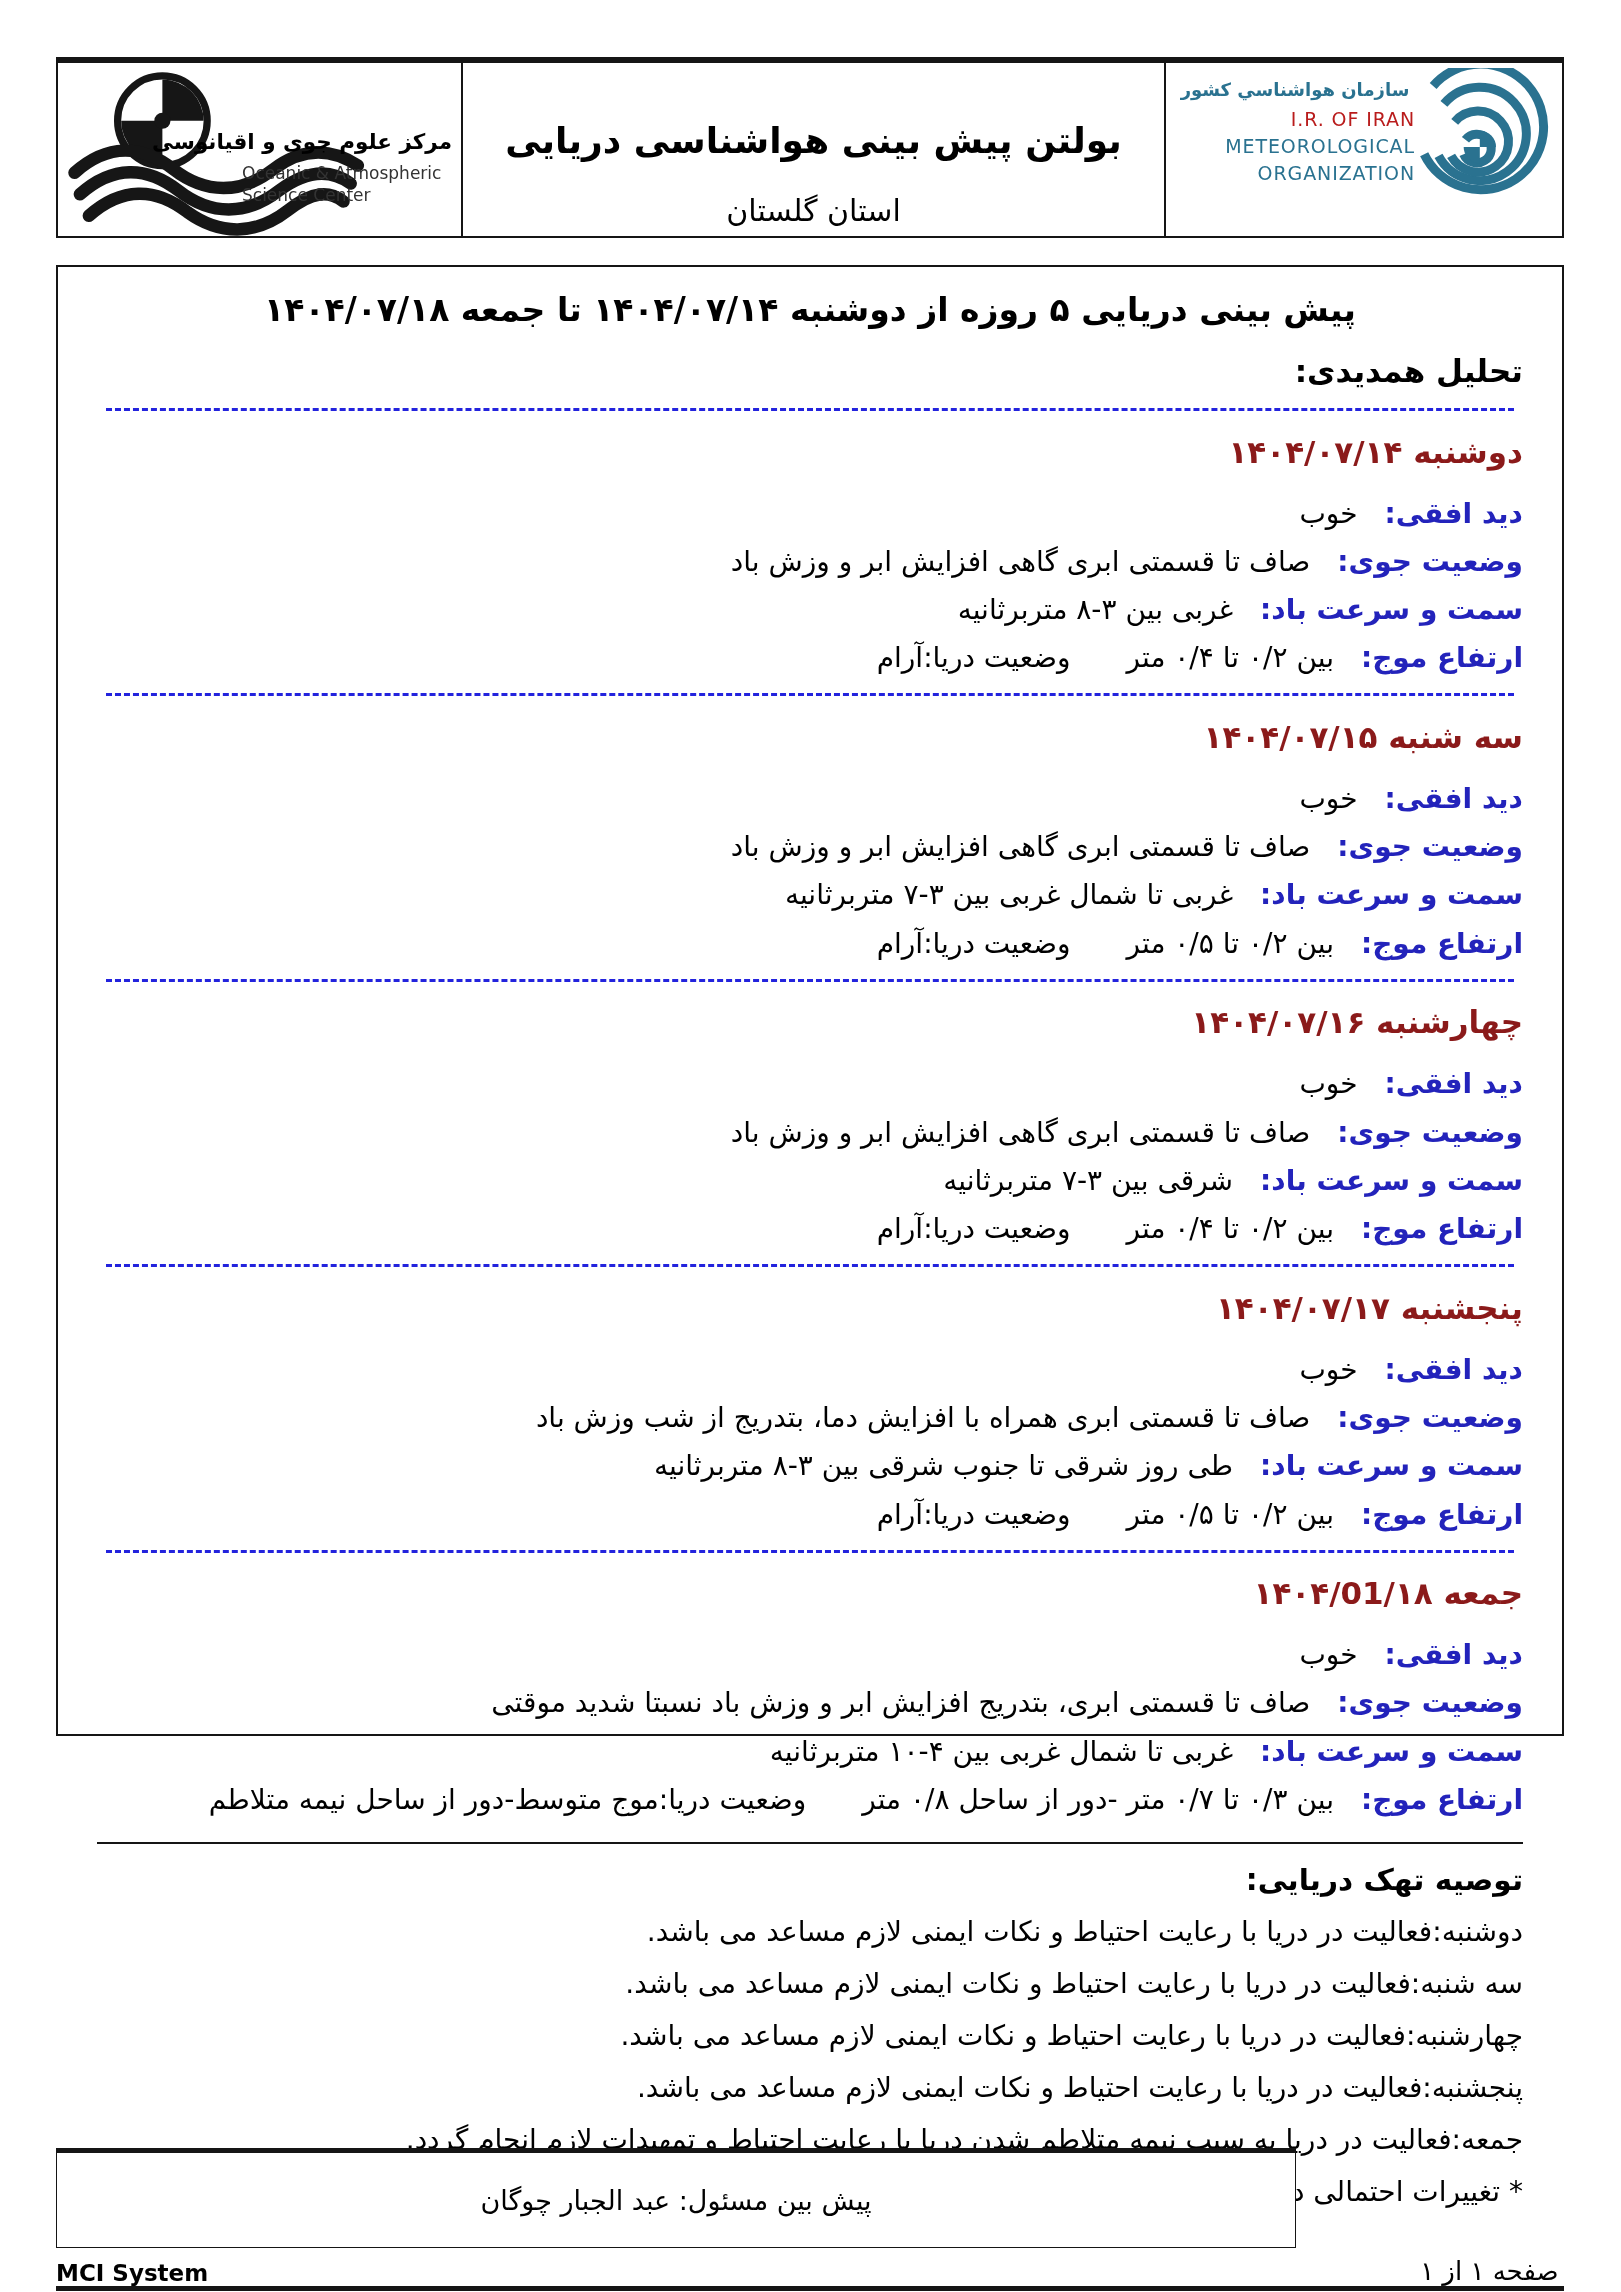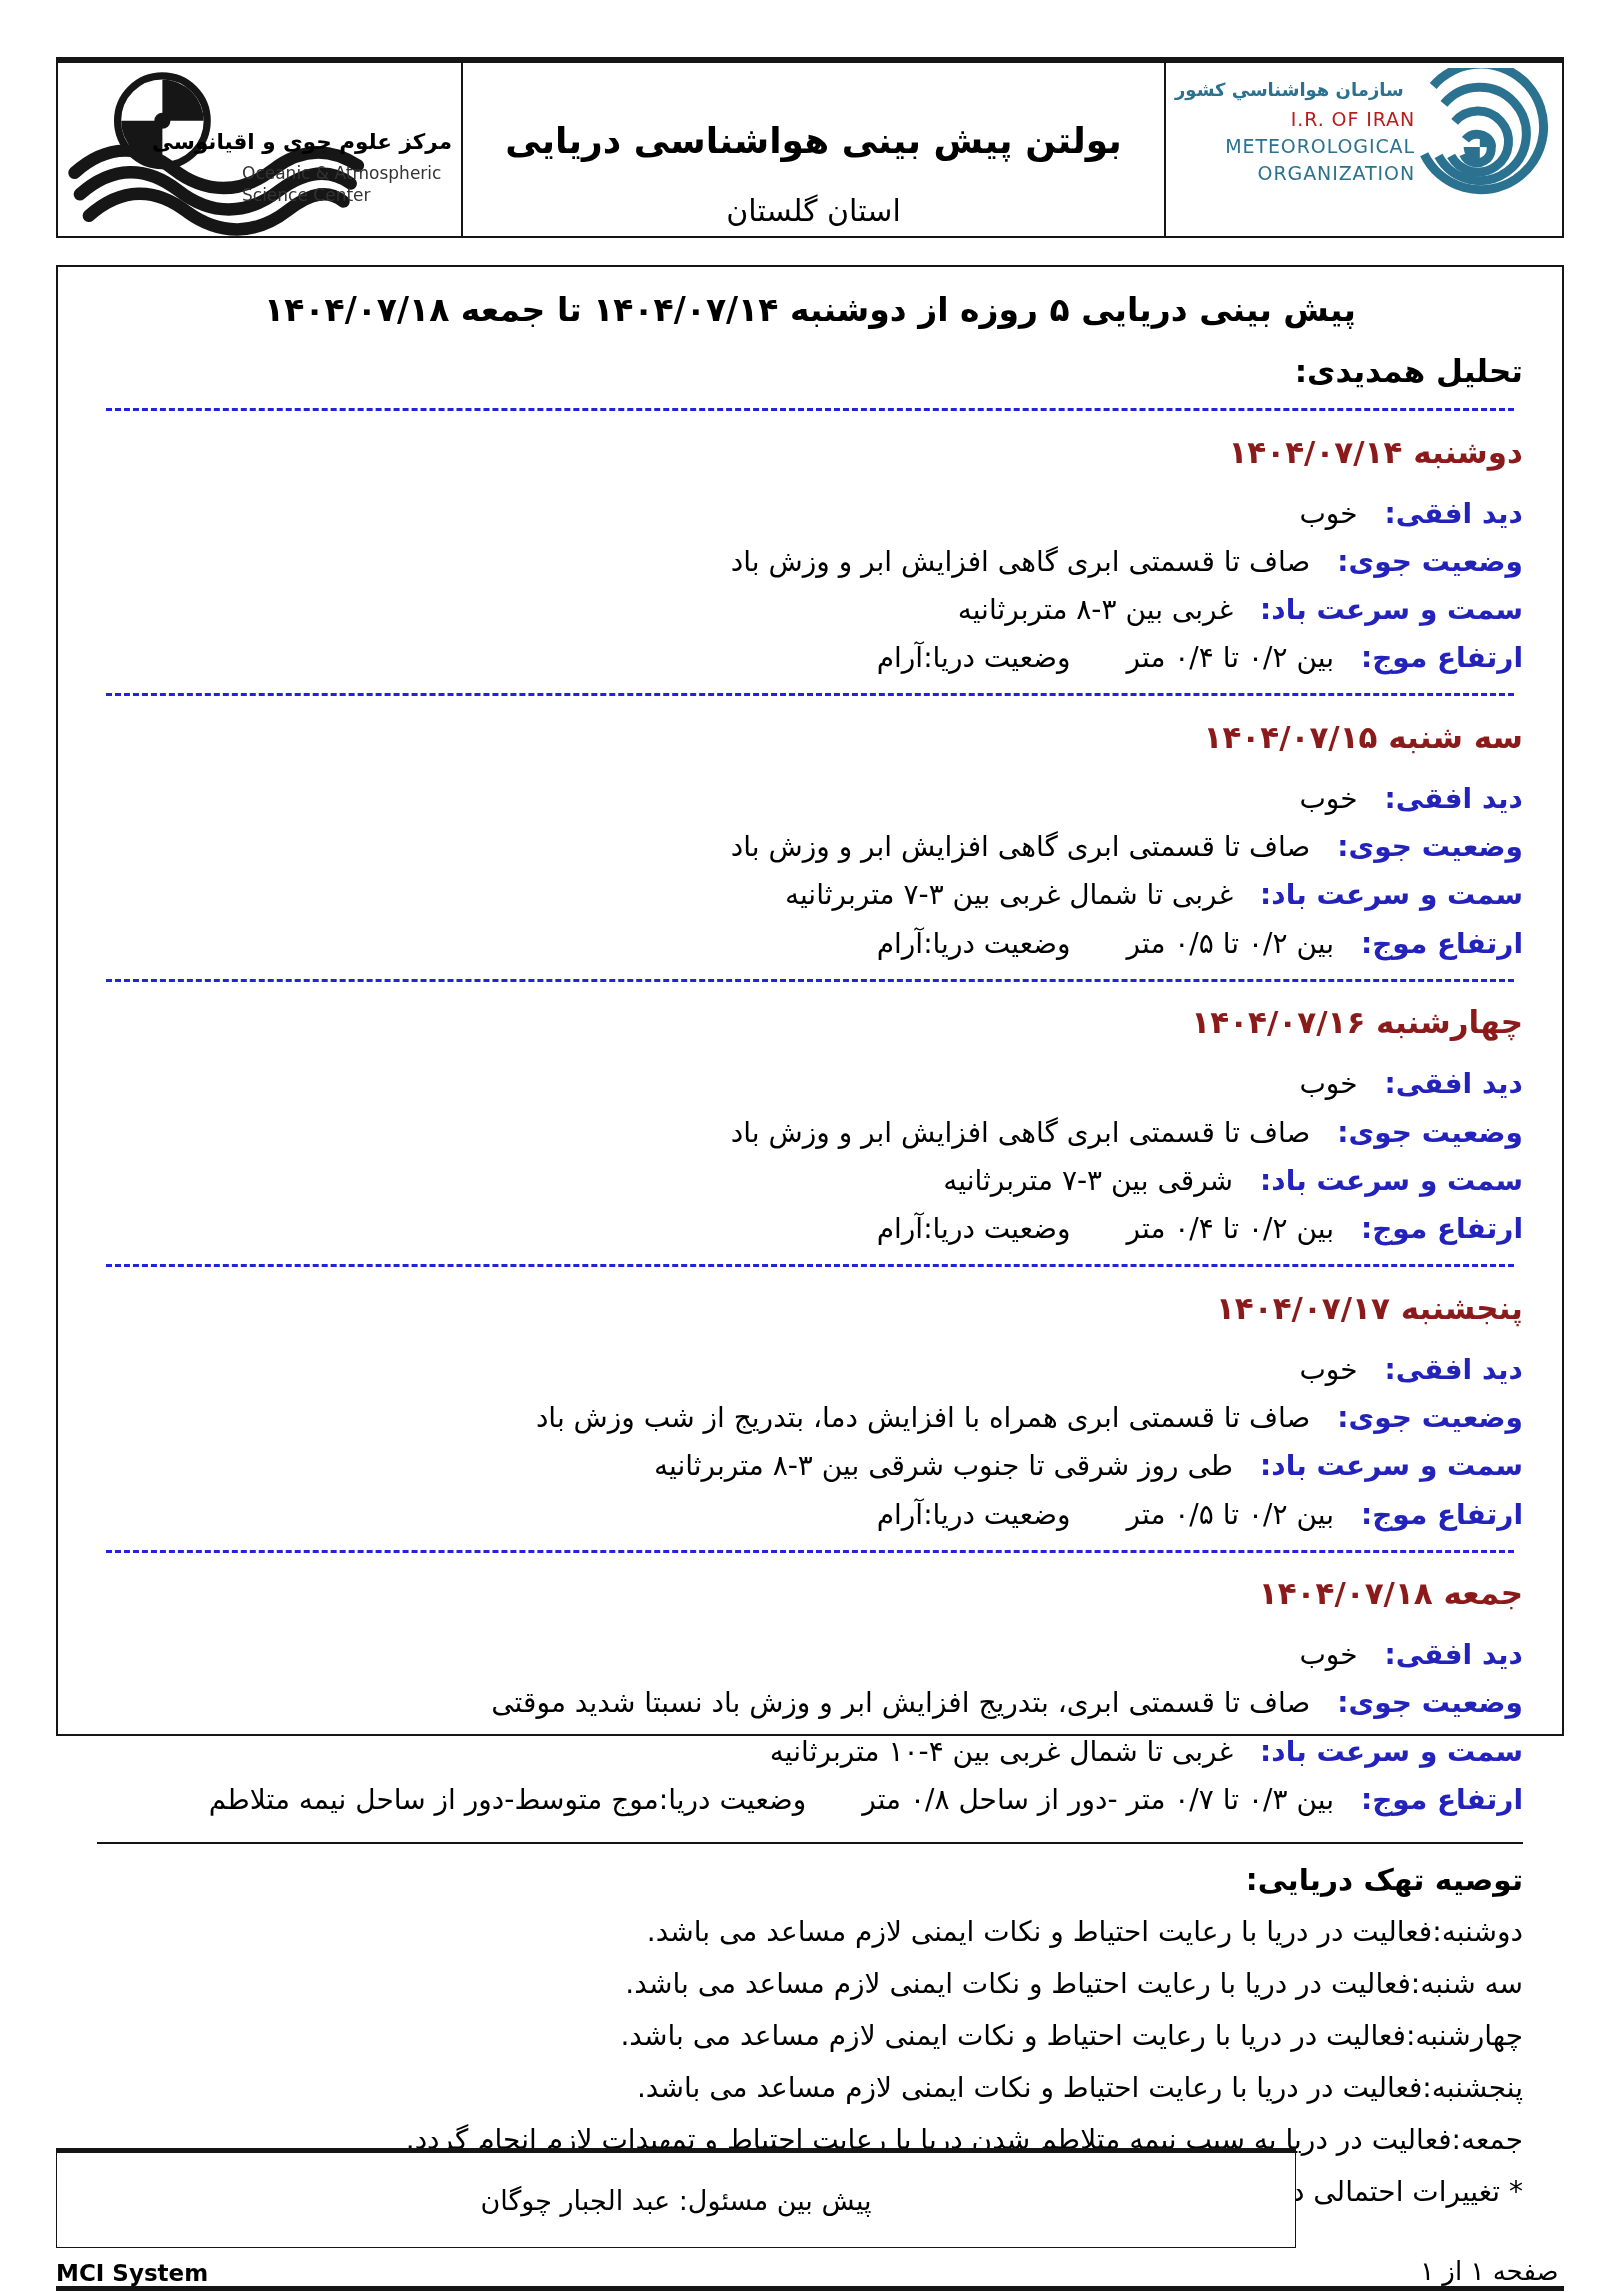--- a/index.html
+++ b/index.html
@@ -14,21 +14,21 @@
     display:flex;direction:ltr;background:#fff;
   }
   .cell-left{width:405px;border-right:2.7px solid #151515;position:relative;box-sizing:border-box;overflow:hidden;}
   .cell-center{flex:1;display:flex;flex-direction:column;align-items:center;justify-content:center;gap:32px;}
   .cell-right{width:398px;border-left:2.7px solid #151515;position:relative;box-sizing:border-box;overflow:hidden;}
   .header-title{font-size:36px;font-weight:bold;direction:rtl;margin-top:48px;}
   .header-subtitle{font-size:30px;direction:rtl;}
   .oac-svg{position:absolute;left:3.6px;top:1.8px;}
   .oac-fa{position:absolute;right:9px;top:66px;font-size:21.5px;font-weight:bold;direction:rtl;}
   .oac-en{position:absolute;right:9px;top:100px;font-size:17px;line-height:21.5px;direction:ltr;text-align:left;width:210px;color:#333;}
-  .irimo-fa{position:absolute;top:16px;right:147px;left:9px;text-align:left;font-size:18px;font-weight:bold;direction:rtl;color:#2A7290;}
+  .irimo-fa{position:absolute;top:16px;right:147px;left:9px;text-align:center;font-size:18px;font-weight:bold;direction:rtl;color:#2A7290;}
   .irimo-en{font-size:19px;letter-spacing:0.9px;line-height:27px;}
   .irimo-en1{position:absolute;top:43px;right:147px;left:9px;text-align:right;}
   .irimo-en2{position:absolute;top:70px;right:147px;left:9px;text-align:right;}
   .irimo-en3{position:absolute;top:97px;right:147px;left:9px;text-align:right;}
   .irimo-svg{position:absolute;right:5.4px;top:5.4px;}
   
   .main-box{
     position:absolute;top:265px;left:56px;width:1508px;height:1471px;
     border:2.7px solid #151515;box-sizing:border-box;padding:0 39px;background:#fff;
   }
@@ -178,21 +178,21 @@
       <div class="row">
         <span class="lbl">سمت و سرعت باد:</span><span>طی روز شرقی تا جنوب شرقی بین ۳-۸ متربرثانیه</span>
       </div>
       <div class="row">
         <span class="lbl">ارتفاع موج:</span><span>بین ۰/۲ تا ۰/۵ متر</span><span class="sea">وضعیت دریا:آرام</span>
       </div>
     </div>
     <hr class="sep">
 
     <div class="day">
-      <div class="day-title">جمعه ۱۴۰۴/۰۷/۱۸</div>
+      <div class="day-title">جمعه ۱۴۰۴/01/۱۸</div>
       <div class="row first">
         <span class="lbl">دید افقی:</span><span>خوب</span>
       </div>
       <div class="row">
         <span class="lbl">وضعیت جوی:</span><span>صاف تا قسمتی ابری، بتدریج افزایش ابر و وزش باد نسبتا شدید موقتی</span>
       </div>
       <div class="row">
         <span class="lbl">سمت و سرعت باد:</span><span>غربی تا شمال غربی بین ۴-۱۰ متربرثانیه</span>
       </div>
       <div class="row">

